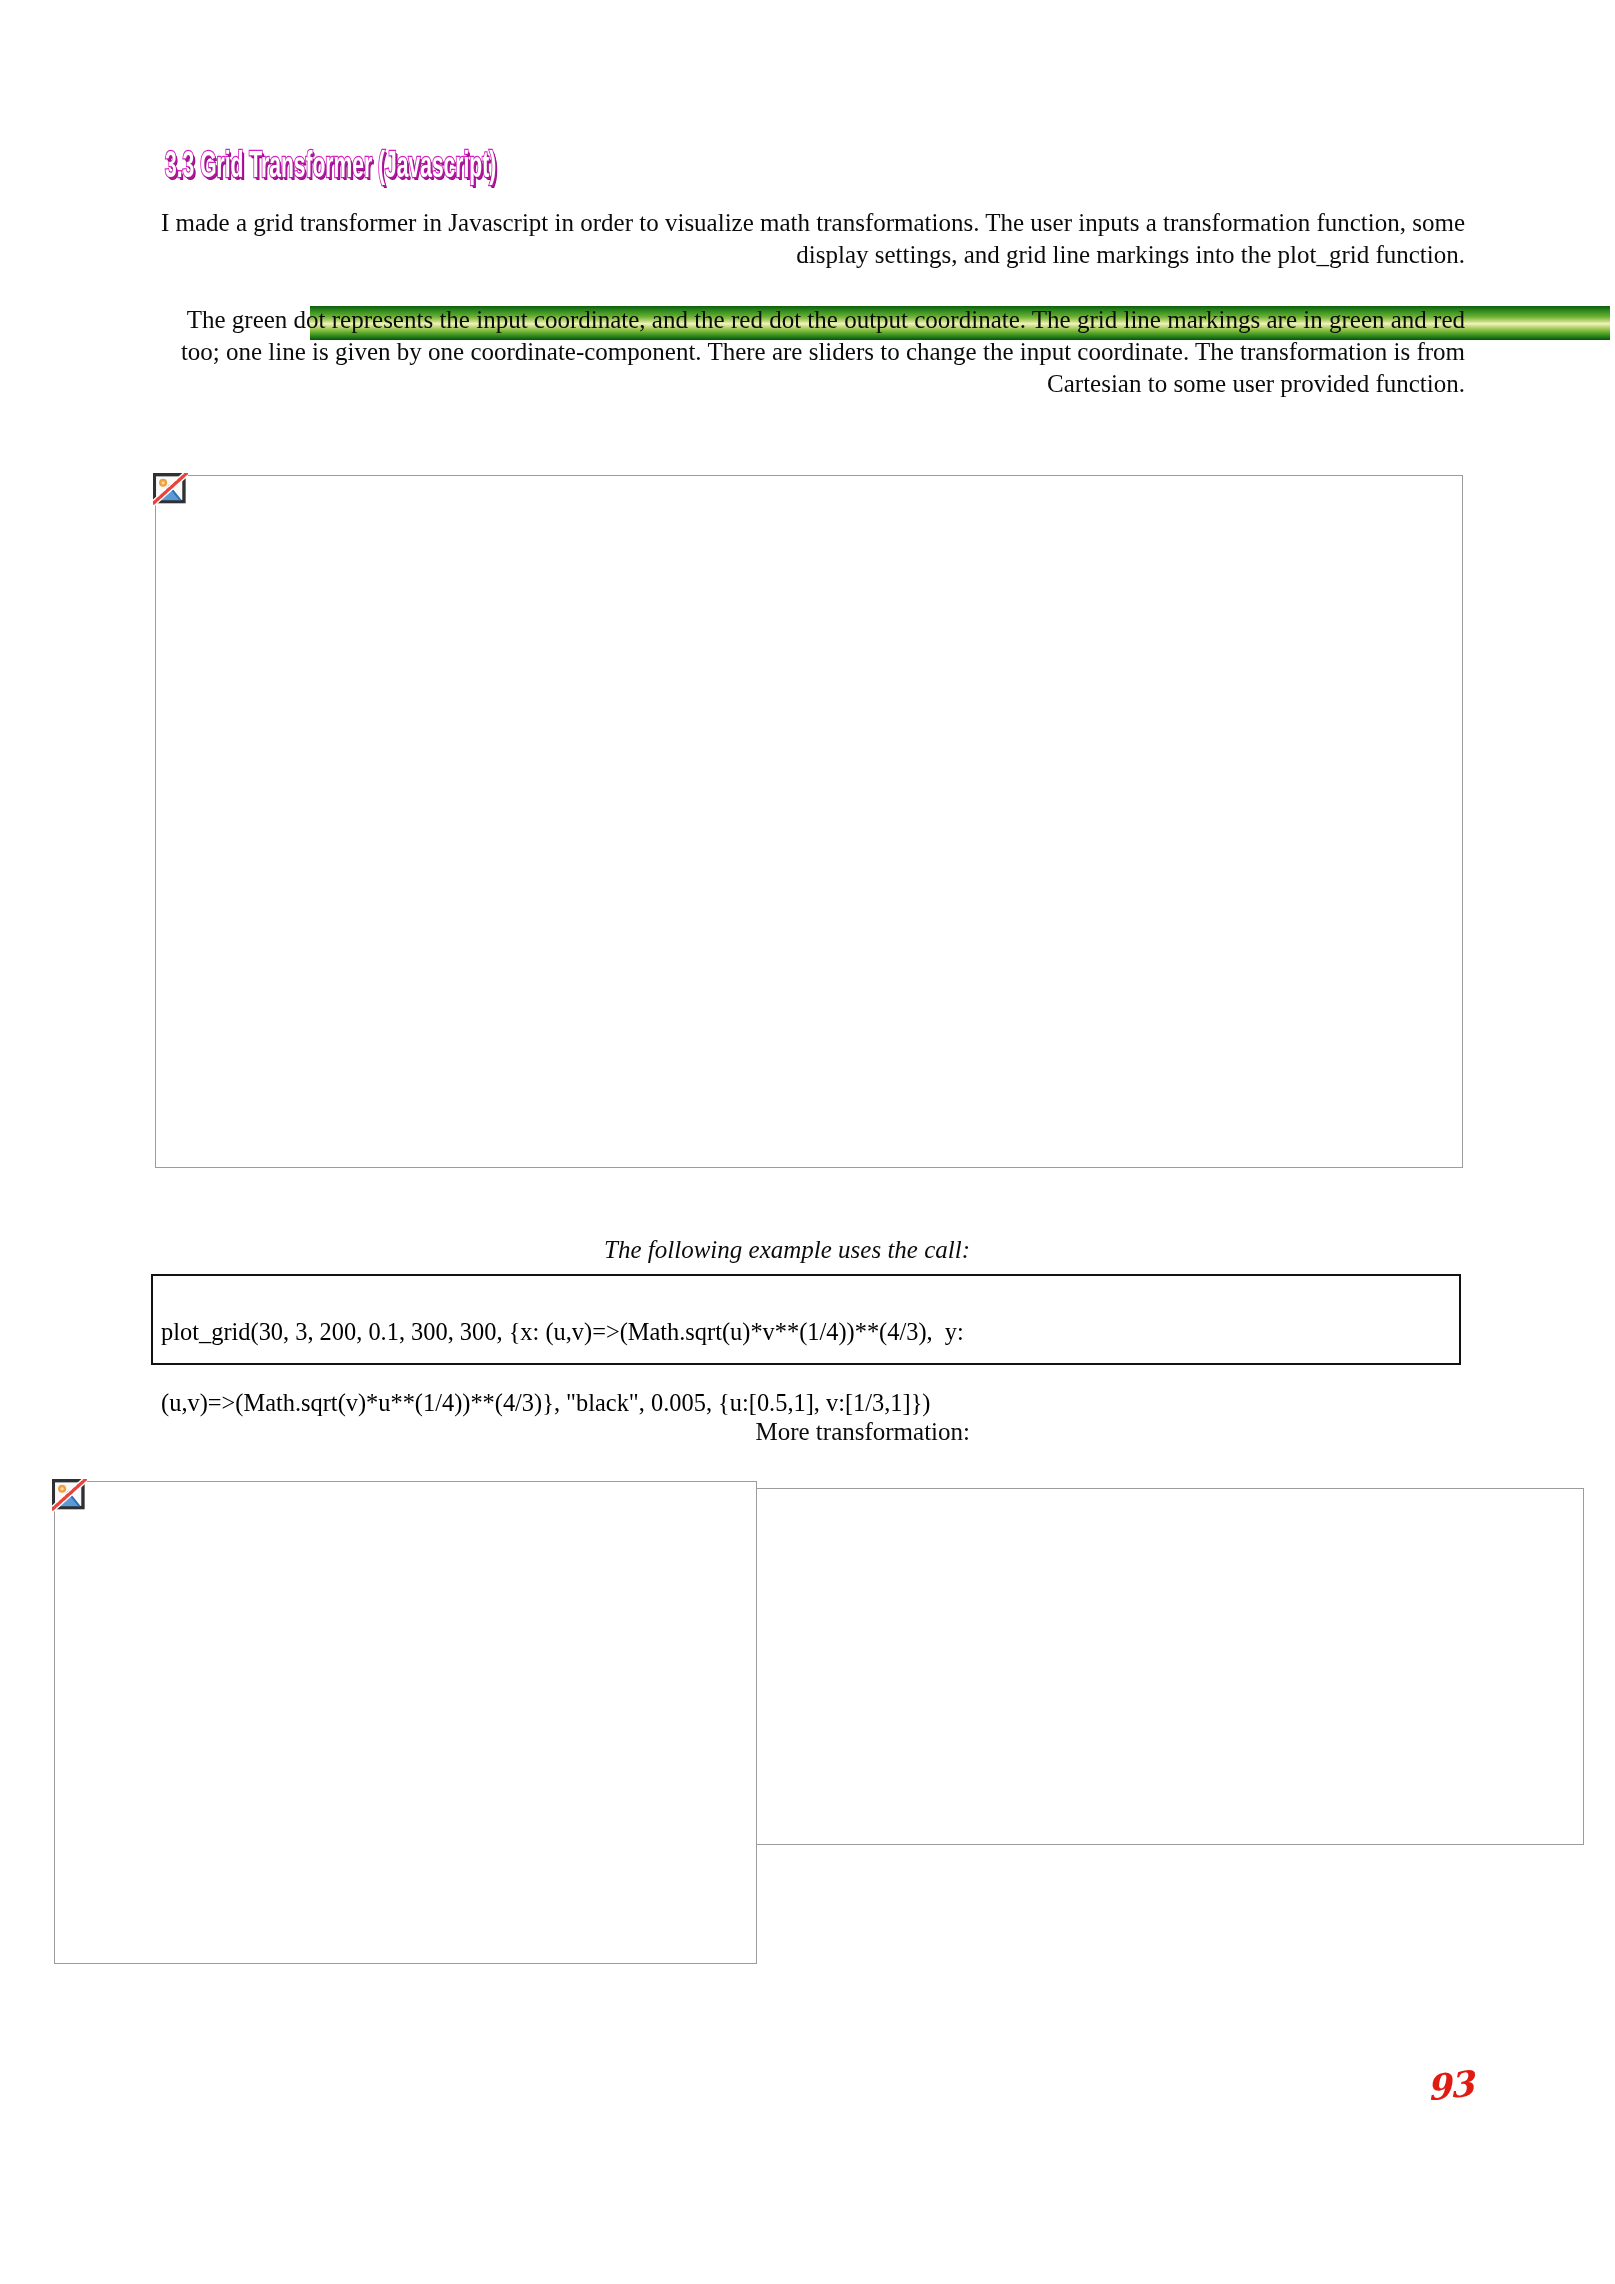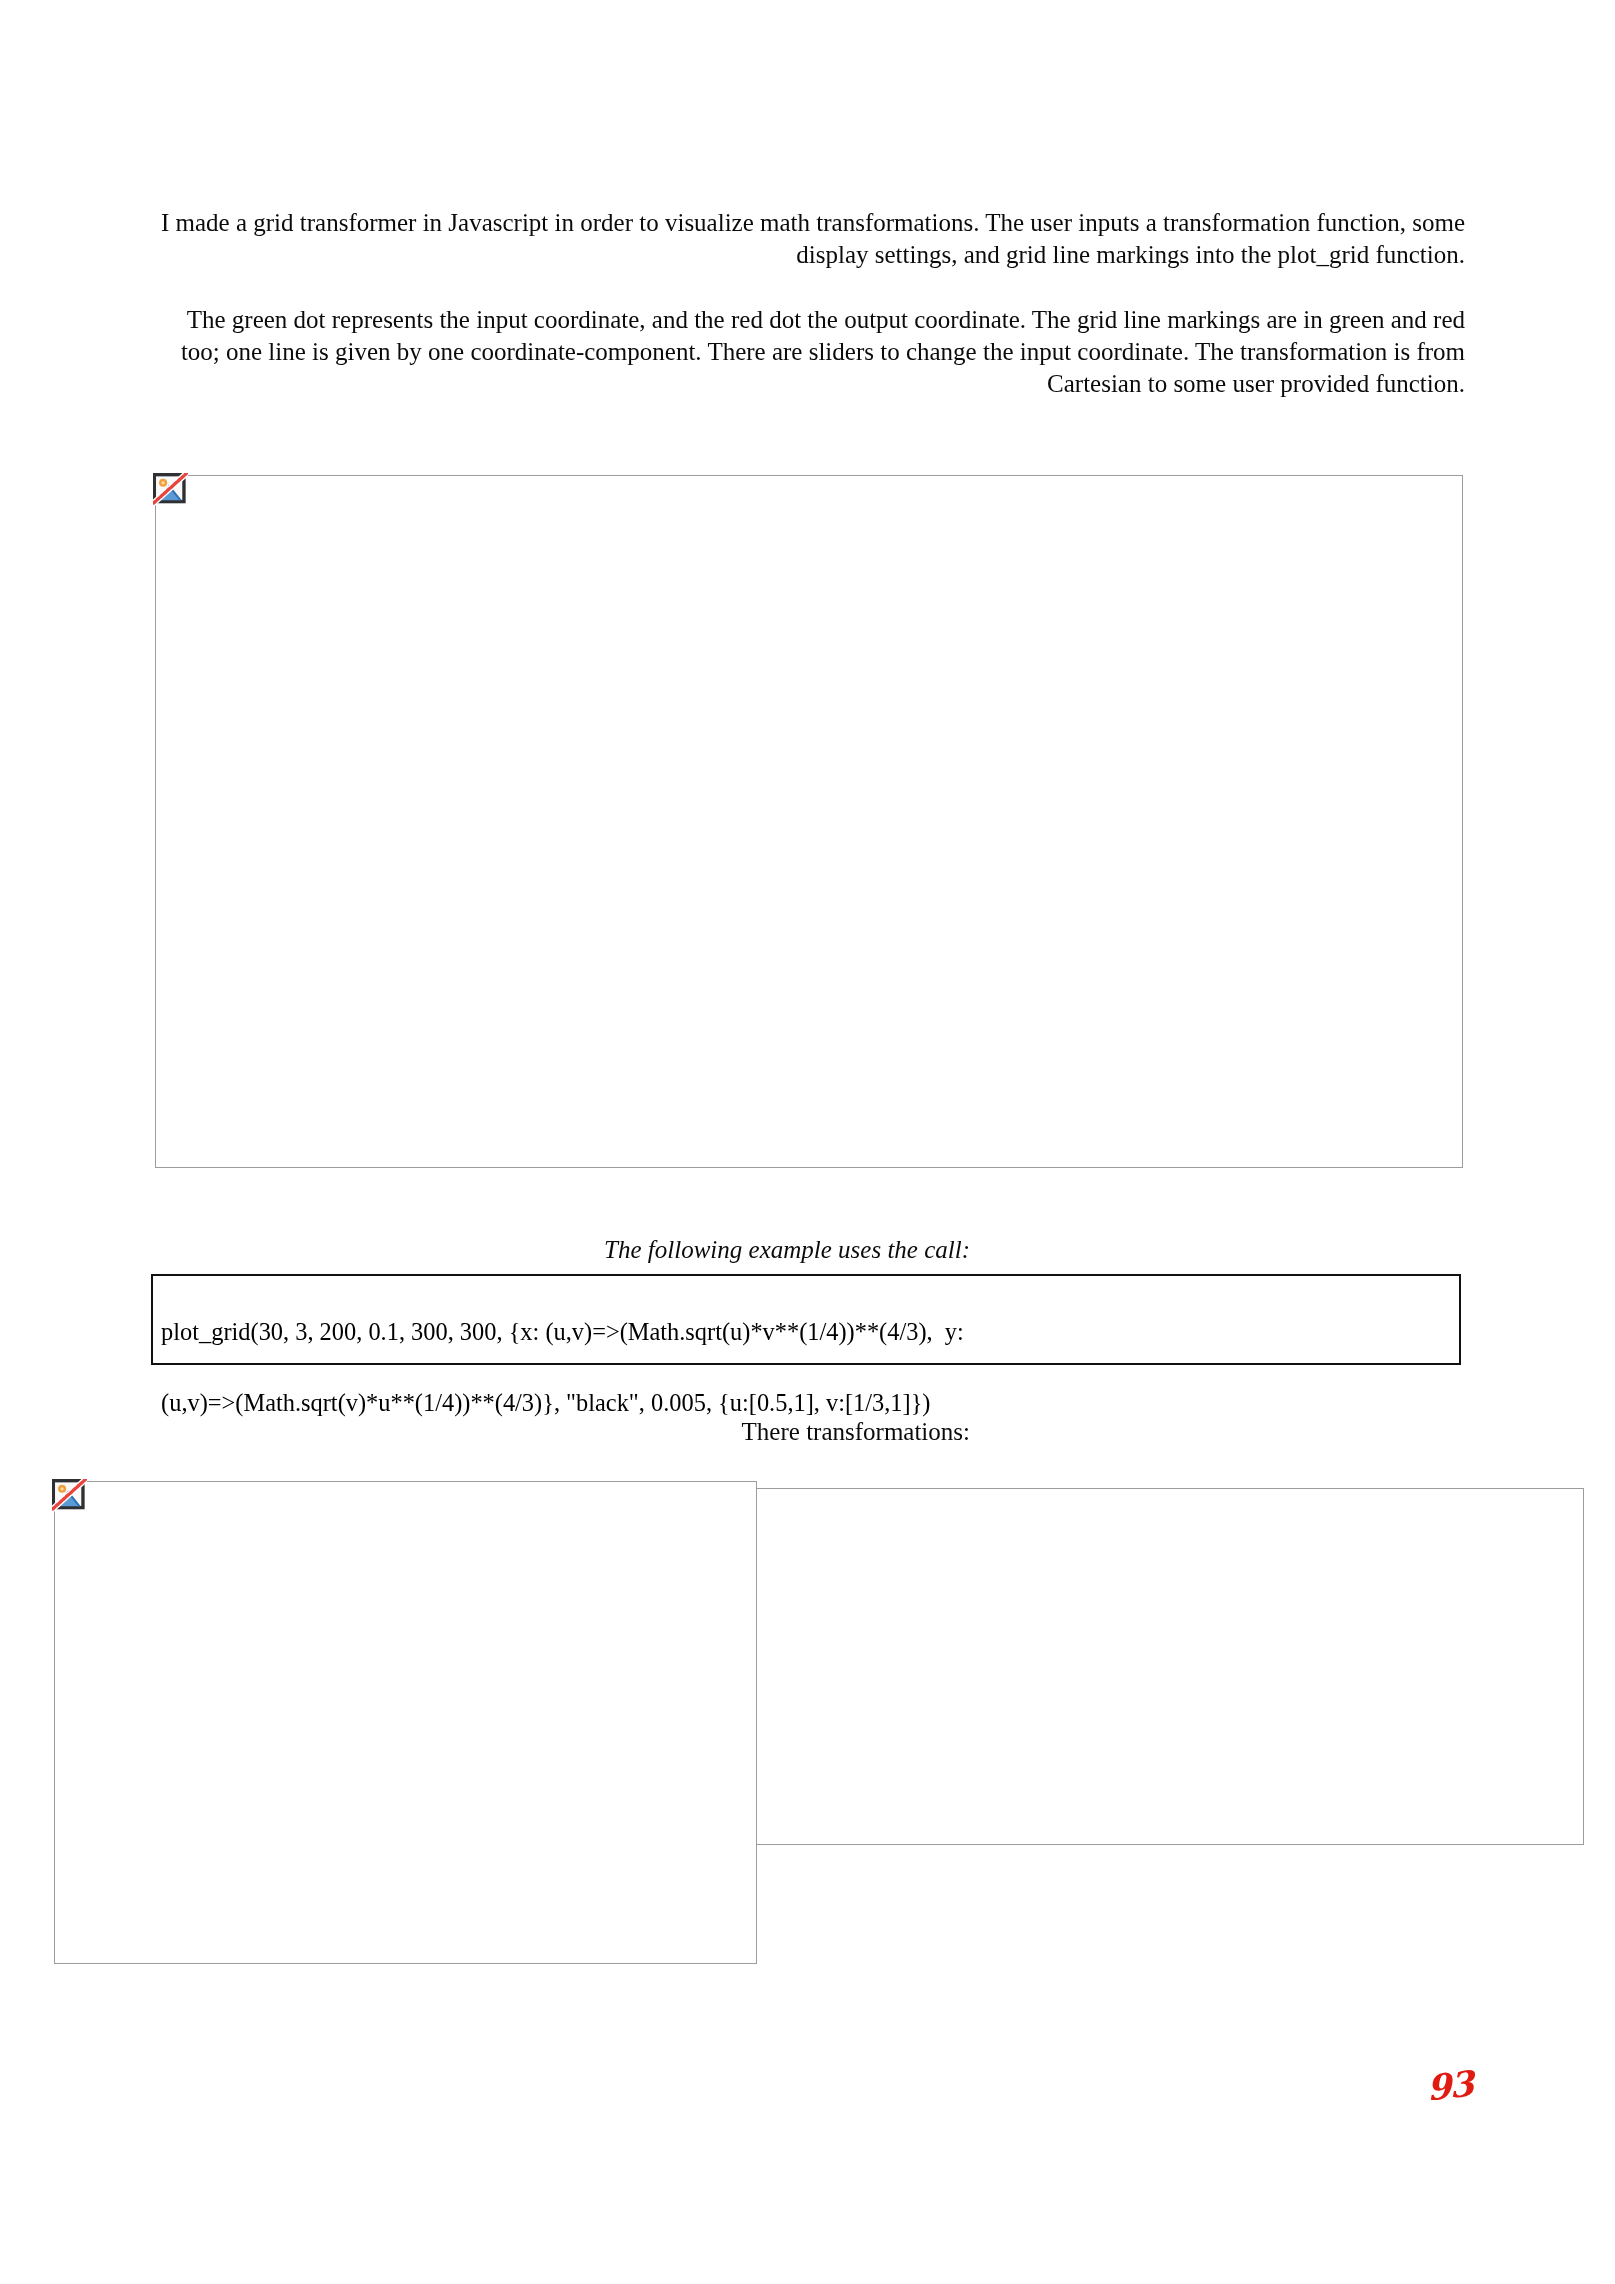--- a/index.html
+++ b/index.html
@@ -138,20 +138,24 @@
     transform: rotate(-6deg) skewX(-6deg);
     transform-origin: left top;
     letter-spacing: -1.4px;
   }
 </style>
 </head>
 <body>
 
 <div class="page">
 
+  <div class="banner-wrap">
+    <div class="section-banner"></div>
+    <div class="section-banner-text">3.3   Grid Transformer (Javascript)</div>
+  </div>
 
   <div class="para" id="para-intro">I made a grid transformer in Javascript in order to visualize math transformations. The user inputs a transformation function, some display settings, and grid line markings into the plot_grid function.</div>
 
   <div class="para" id="para-dots">The green dot represents the input coordinate, and the red dot the output coordinate. The grid line markings are in green and red too; one line is given by one coordinate-component. There are sliders to change the input coordinate. The transformation is from Cartesian to some user provided function.</div>
 
   <div class="img-frame" id="frame-main">
     <span class="broken-image-icon">
       <svg viewBox="0 0 52 48" xmlns="http://www.w3.org/2000/svg">
         <rect x="2" y="2" width="44" height="40" fill="#fafafa" stroke="#2f3033" stroke-width="5"></rect>
         <circle cx="15" cy="14" r="6" fill="#f0a03c"></circle>
@@ -164,21 +168,21 @@
     </span>
   </div>
 
   <div class="para" id="para-example-lead">The following example uses the call:</div>
 
   <div class="code-box">
     <div class="code-line">plot_grid(30, 3, 200, 0.1, 300, 300, {x: (u,v)=&gt;(Math.sqrt(u)*v**(1/4))**(4/3),  y:</div>
     <div class="code-line">(u,v)=&gt;(Math.sqrt(v)*u**(1/4))**(4/3)}, "black", 0.005, {u:[0.5,1], v:[1/3,1]})</div>
   </div>
 
-  <div class="para" id="para-more">There transformations:</div>
+  <div class="para" id="para-more">More transformation:</div>
 
   <div class="img-frame" id="frame-right">
     <span class="broken-image-icon">
       <svg viewBox="0 0 52 48" xmlns="http://www.w3.org/2000/svg">
         <rect x="2" y="2" width="44" height="40" fill="#fafafa" stroke="#2f3033" stroke-width="5"></rect>
         <circle cx="15" cy="14" r="6" fill="#f0a03c"></circle>
         <circle cx="15" cy="14" r="2.4" fill="#fbd9a8"></circle>
         <path d="M7 40 L24 19 L41 40 Z" fill="#5b9bd5"></path>
         <path d="M7 40 L24 19 L41 40" fill="none" stroke="#2f6fb3" stroke-width="3"></path>
         <path d="M1 44 L51 -1" stroke="#ffffff" stroke-width="9" stroke-linecap="round"></path>

